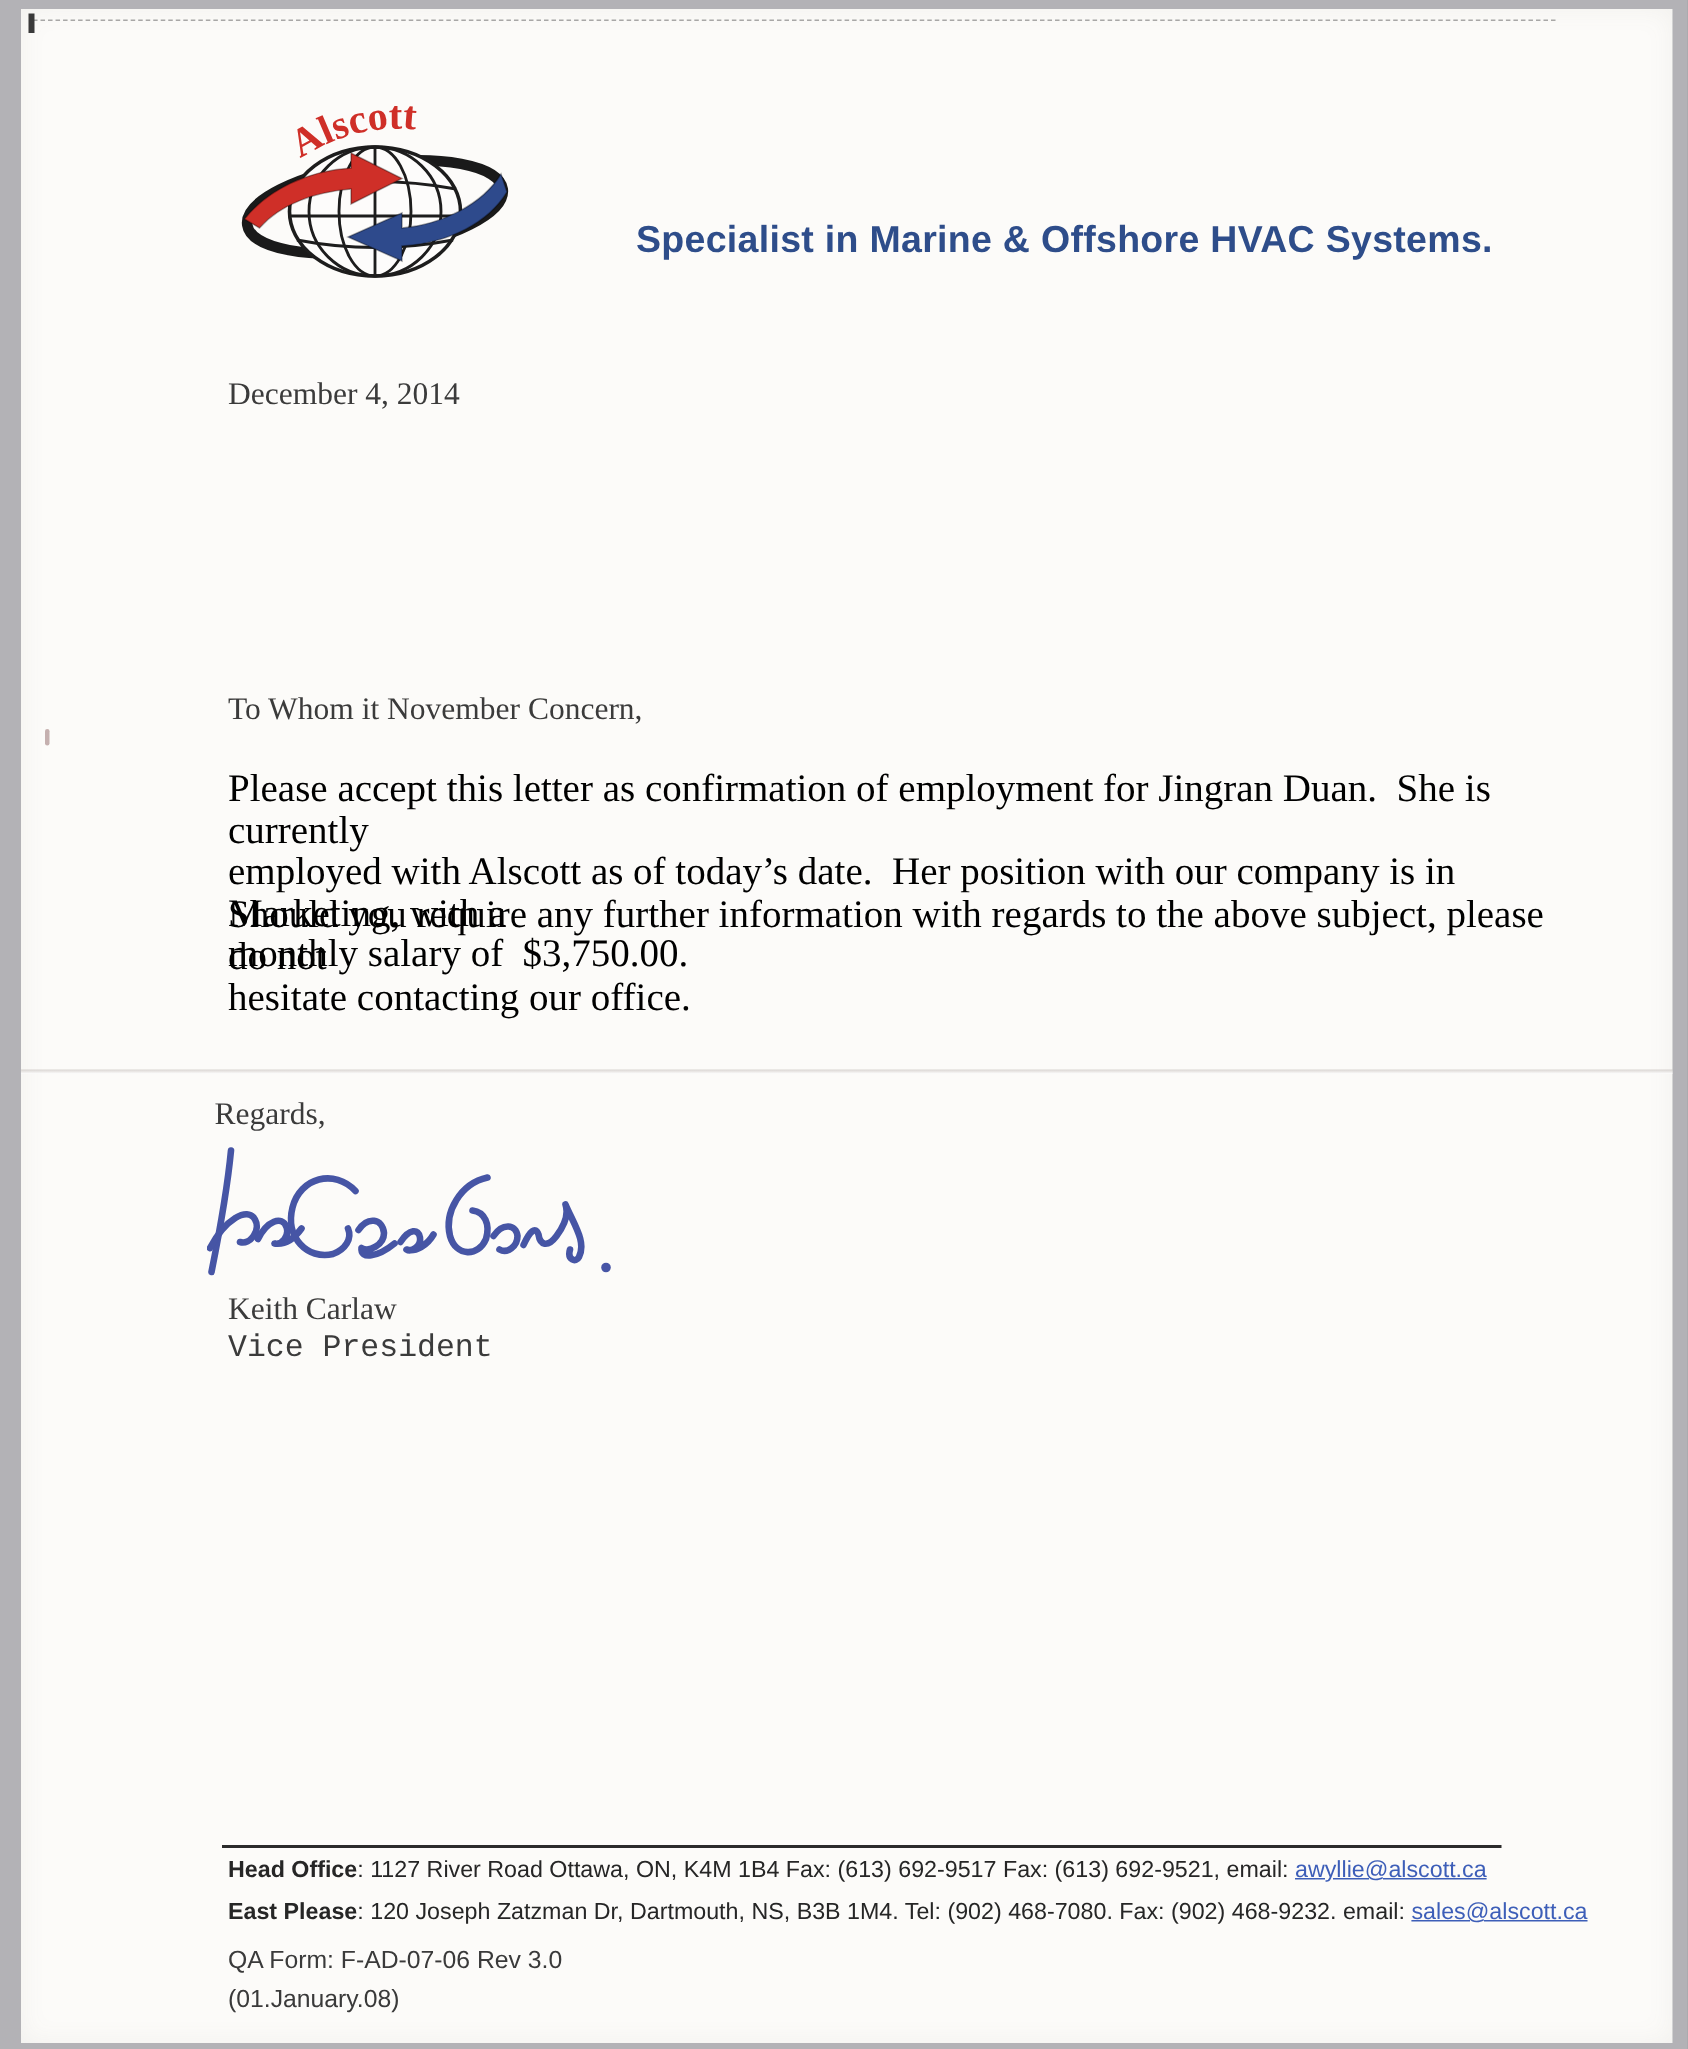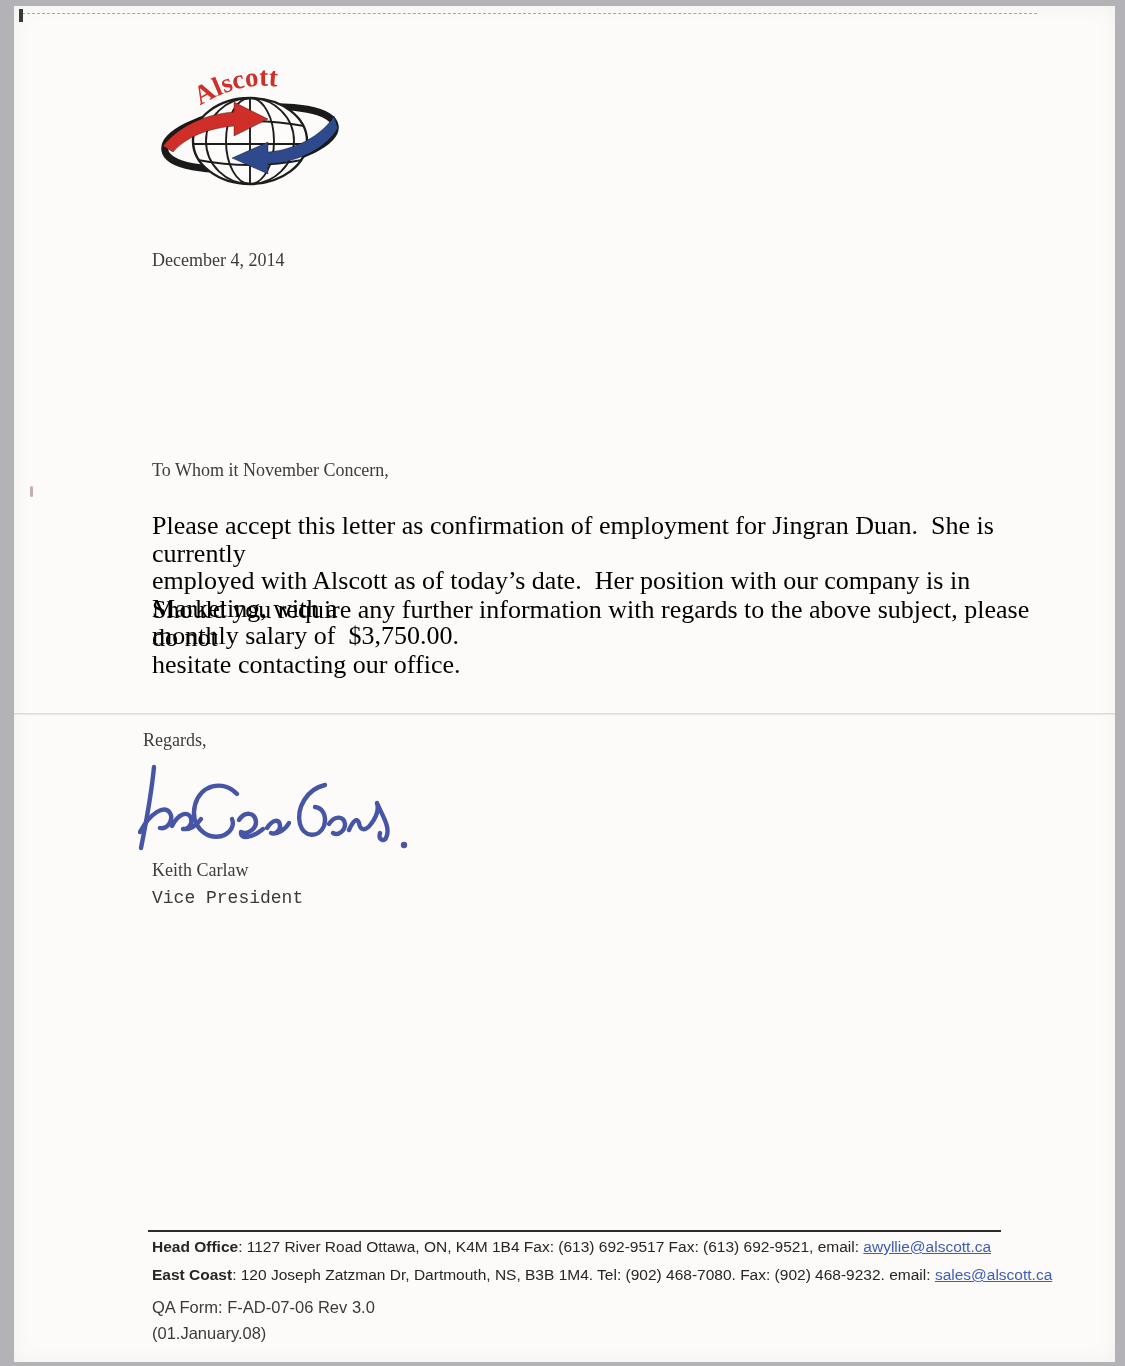--- a/index.html
+++ b/index.html
@@ -37,21 +37,21 @@
   .logo{position:absolute;left:160px;top:58px;width:180px;height:130px;}
   .tagline{
     position:absolute;left:424px;top:146px;
     font-family:"Liberation Sans", sans-serif;
     font-weight:bold;font-size:25px;
     color:var(--tagline,#2e4d8a);
     letter-spacing:0.2px;
     white-space:nowrap;
   }
   
-  .textline{position:absolute;color:#3b3b3b;font-size:18px;white-space:nowrap;}
+  .textline{position:absolute;color:#3b3b3b;font-size:21px;white-space:nowrap;}
   .date{left:152px;top:250px;}
   .salutation{left:152px;top:460px;}
   .para{
     position:absolute;left:152px;width:900px;margin:0;
     color:#000000;font-size:26px;line-height:27.5px;
     white-space:pre-wrap;
   }
   .p1{top:512px;}
   .p2{top:596px;}
   .closing{left:143px;top:730px;}
@@ -108,20 +108,21 @@
 
       <path d="M3,88 C19,68 45,56 74,54 L74,44 L108,61 L74,78 L74,68 C50,70 27,78 13,94 Z" fill="var(--brand-red,#cf2f28)" stroke="rgba(0,0,0,0.35)" stroke-width="1"></path>
 
       <path id="brand-arc" d="M34,52 Q90,12 152,38" fill="none"></path>
       <text font-family="Liberation Serif, serif" font-size="27" font-weight="bold" fill="var(--brand-red,#cf2f28)">
         <textPath href="#brand-arc" startOffset="6%">Alscott</textPath>
       </text>
     </svg>
   </div>
 
+  <div class="tagline">Specialist in Marine &amp; Offshore HVAC Systems.</div>
 
   <div class="textline date">December 4, 2014</div>
   <div class="textline salutation">To Whom it November Concern,</div>
 
   <p class="para p1">Please accept this letter as confirmation of employment for Jingran Duan.  She is currently
 employed with Alscott as of today’s date.  Her position with our company is in Marketing, with a
 monthly salary of  $3,750.00.</p>
   <p class="para p2">Should you require any further information with regards to the above subject, please do not
 hesitate contacting our office.</p>
 
@@ -145,18 +146,18 @@
   </div>
 
   <div class="textline signer-name">Keith Carlaw</div>
   <div class="textline signer-title">Vice President</div>
 
   <div class="rule"></div>
   <div class="f-line f1">
     <b>Head Office</b><span>: 1127 River Road Ottawa, ON, K4M 1B4 Fax: (613) 692-9517  Fax: (613) 692-9521, email: </span><a>awyllie@alscott.ca</a>
   </div>
   <div class="f-line f2">
-    <b>East Coast</b><span>: 120 Joseph Zatzman Dr, Dartmouth, NS, B3B 1M4. Tel: (902) 468-7080. Fax: (902) 468-9232. email: </span><a>sales@alscott.ca</a>
+    <b>East Please</b><span>: 120 Joseph Zatzman Dr, Dartmouth, NS, B3B 1M4. Tel: (902) 468-7080. Fax: (902) 468-9232. email: </span><a>sales@alscott.ca</a>
   </div>
 
   <div class="qa qa1">QA Form:  F-AD-07-06 Rev 3.0</div>
   <div class="qa qa2">(01.January.08)</div>
 </div>
 
 </body></html>

